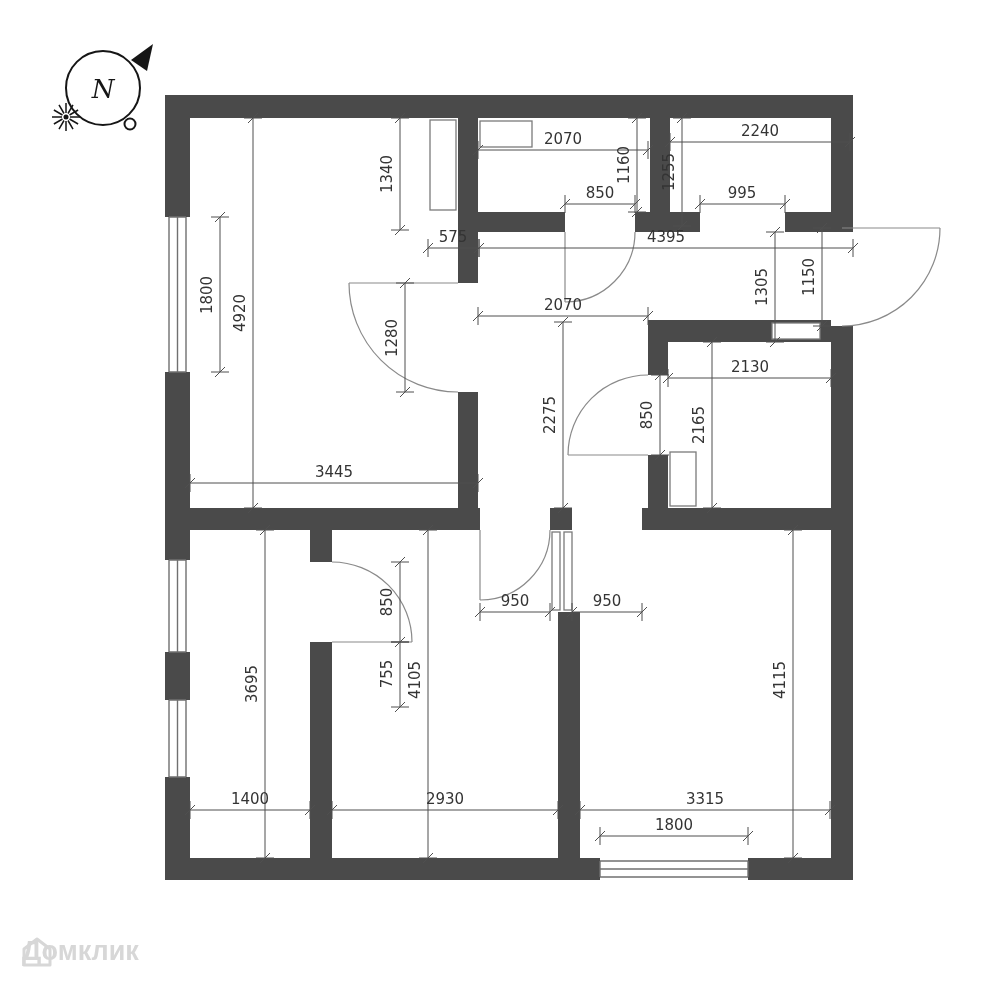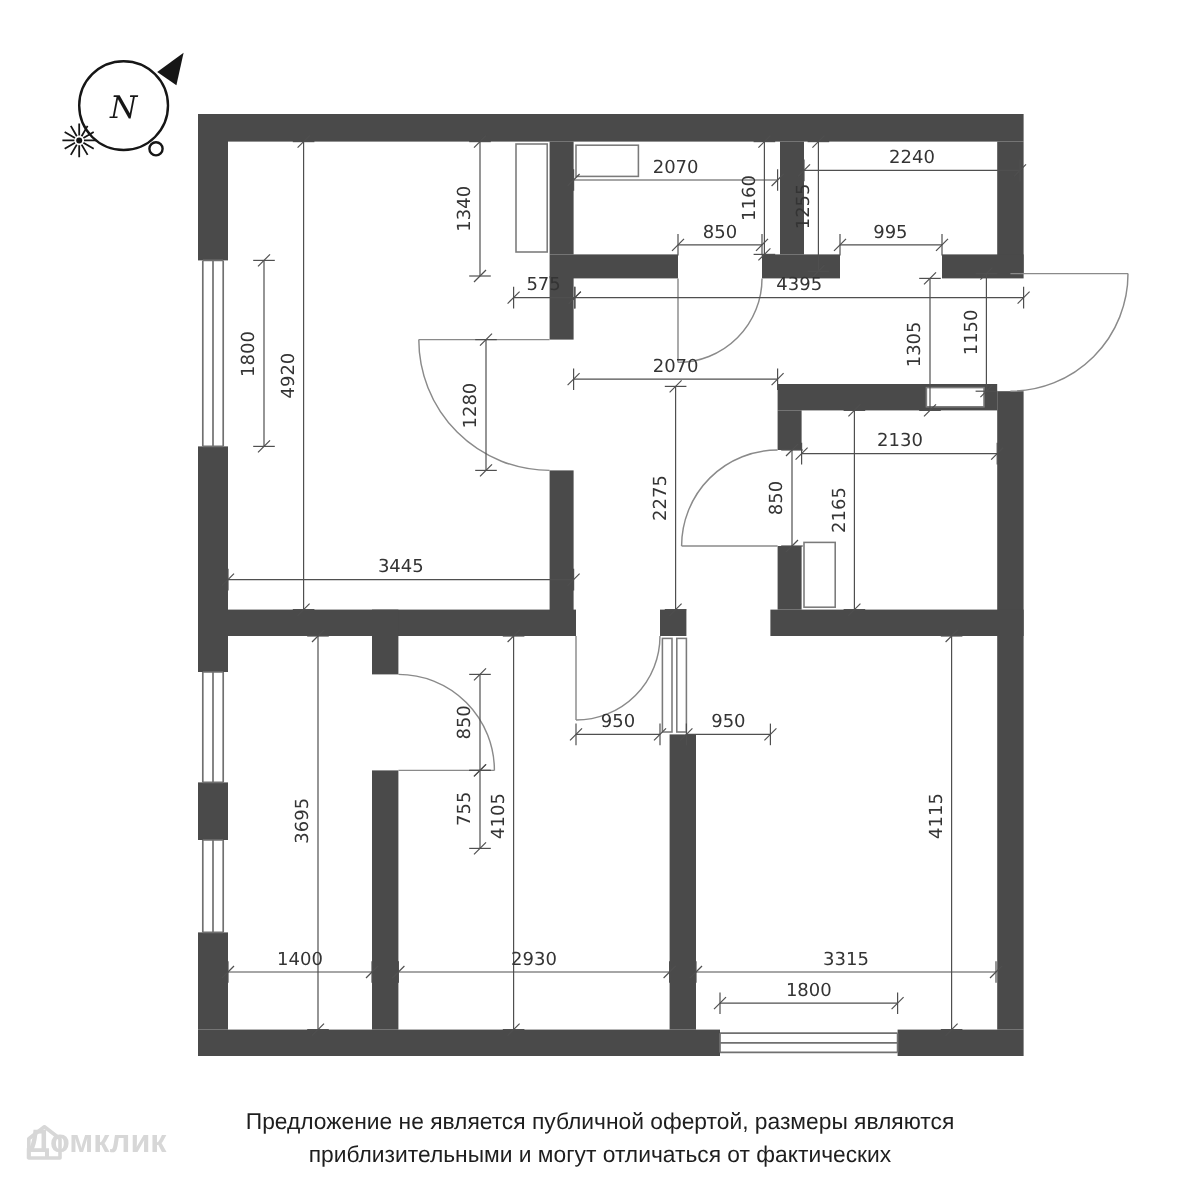--- a/index.html
+++ b/index.html
@@ -359,18 +359,14 @@
     </g>
   </svg>
 
   <div class="watermark">
     <svg width="30" height="32" viewBox="0 0 30 32">
       <path d="M15 3 L28 13 V29 H2 V13 Z" fill="none" stroke="#d7d7d7" stroke-width="3" stroke-linejoin="round"></path>
     </svg>
     <span>Домклик</span>
   </div>
 
-  <div class="disclaimer">
-    <div>Предложение не является публичной офертой, размеры являются</div>
-    <div>приблизительными и могут отличаться от фактических</div>
-  </div>
 
 </div>
 
 </body></html>

